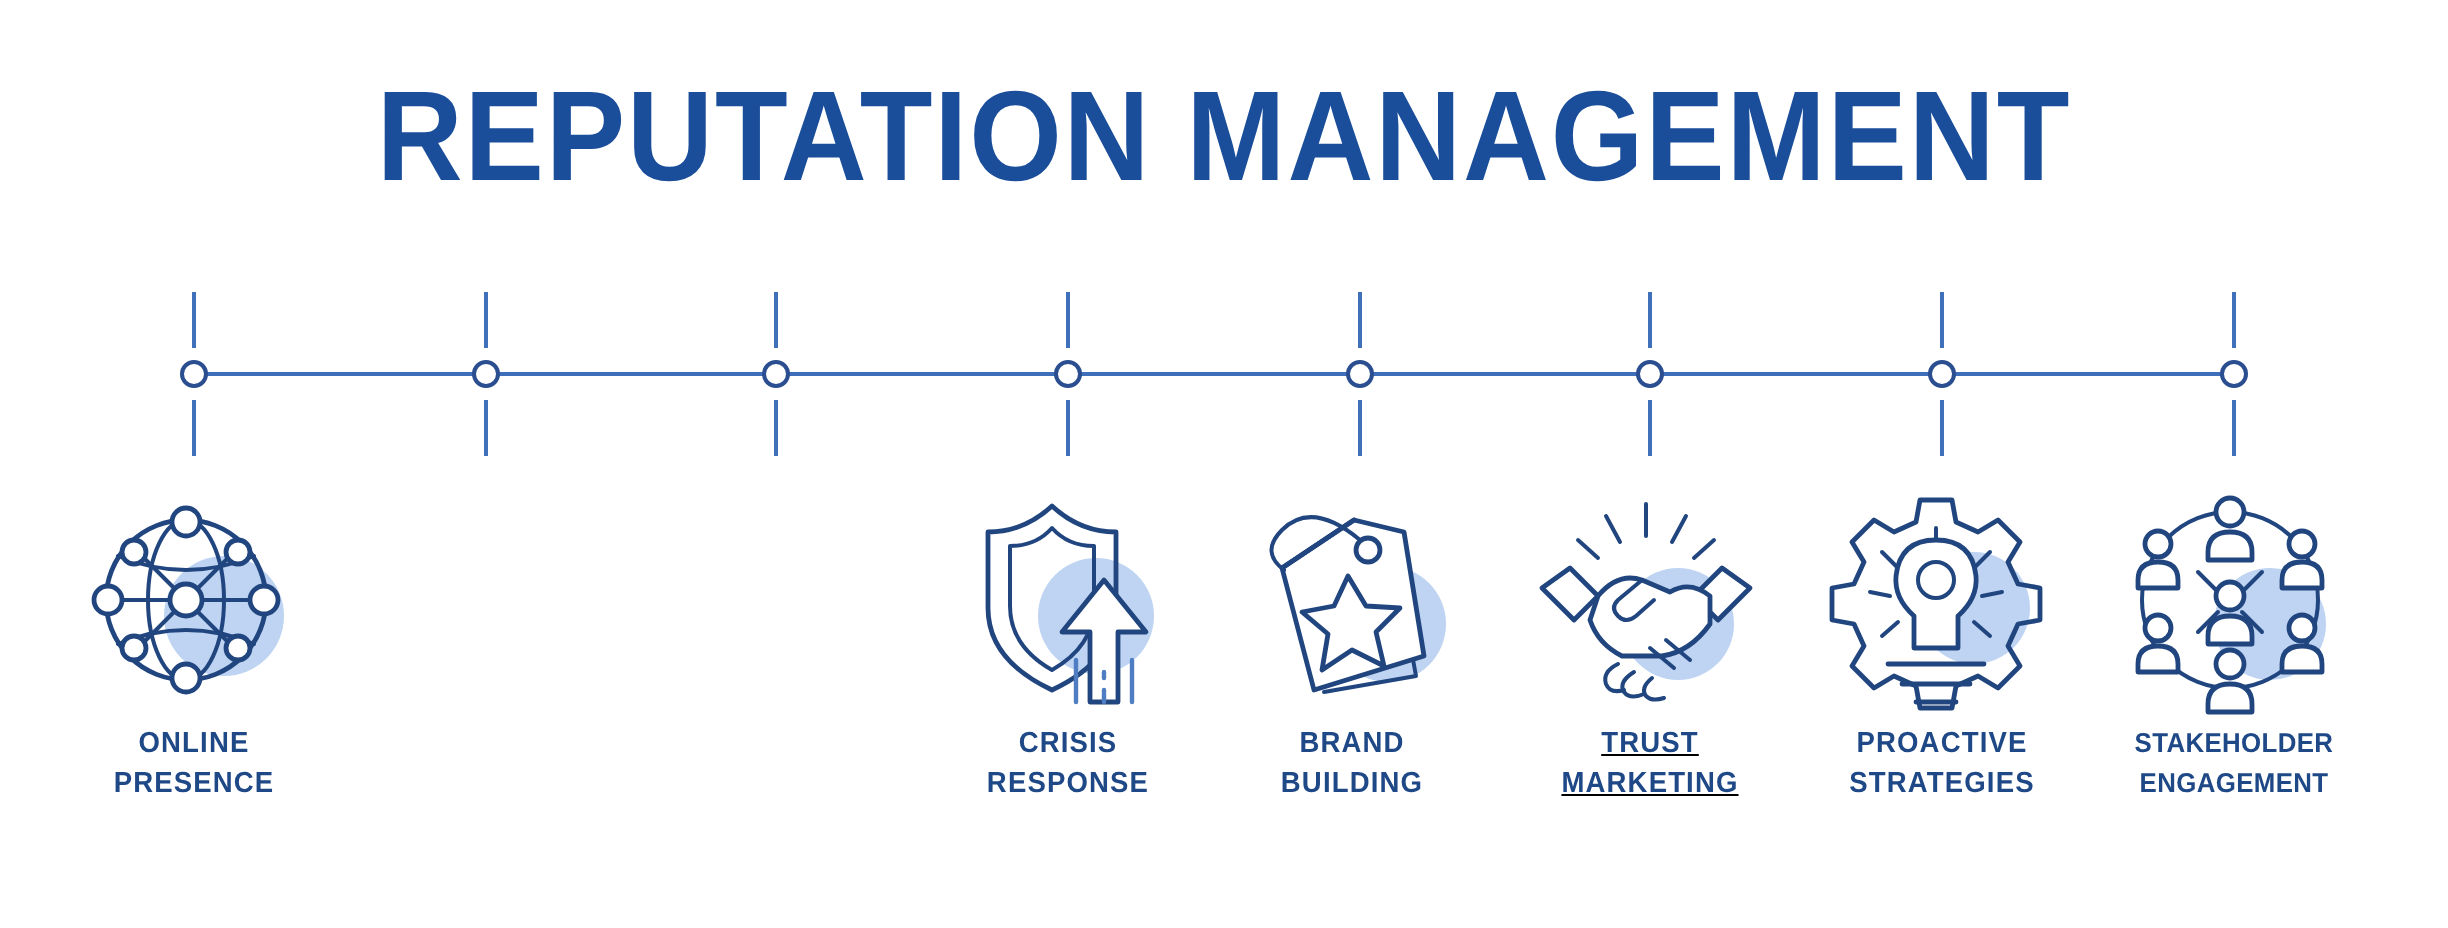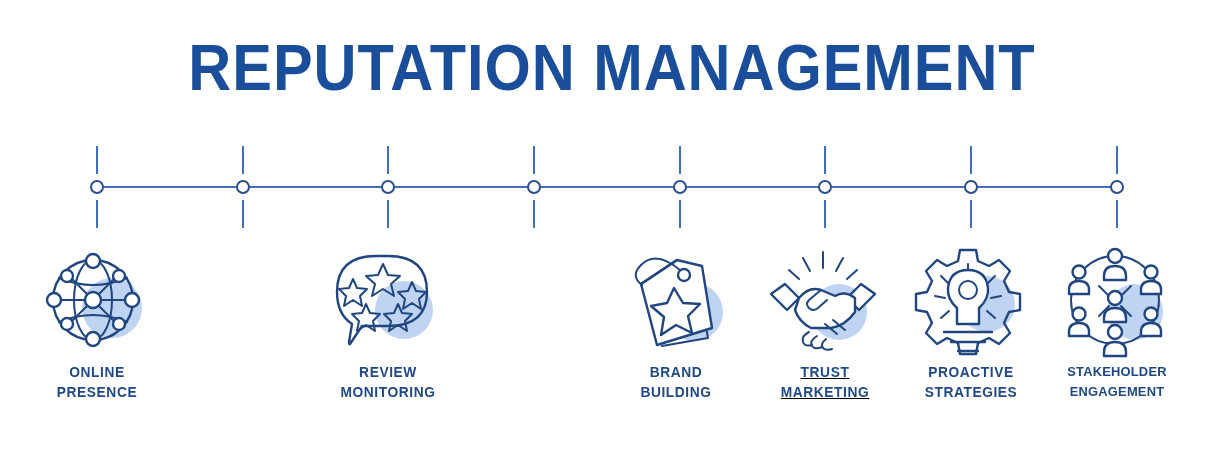--- a/index.html
+++ b/index.html
@@ -194,36 +194,37 @@
         <circle class="stroke icon-white" cx="82" cy="30" r="6"></circle>
         <circle class="stroke icon-white" cx="30" cy="78" r="6"></circle>
         <circle class="stroke icon-white" cx="82" cy="78" r="6"></circle>
       </svg>
     </div>
     <div class="label">ONLINE
 PRESENCE</div>
   </div>
 
 
-  <div class="item" id="item-3" style="left: 388px;">
-    <div class="icon-wrap">
-      <svg viewBox="0 0 120 108">
-        <circle class="blob" cx="76" cy="64" r="29"></circle>
-        <path class="stroke" d="M60 10 Q99 10 99 46 Q99 80 60 80 L34 80 L22 98 Q21 99 21 96 L24 78 Q9 68 9 46 Q9 10 48 10 Z"></path>
-        <path class="stroke-thin" d="M55 18 L60 29 L72 30 L63 38 L66 50 L55 43 L44 50 L47 38 L38 30 L50 29 Z"></path>
-        <path class="stroke-thin" d="M25 33 L29 42 L39 43 L32 50 L34 60 L25 54 L16 60 L18 50 L11 43 L21 42 Z"></path>
-        <path class="stroke-thin" d="M84 36 L88 45 L98 46 L91 53 L93 63 L84 57 L75 63 L77 53 L70 46 L80 45 Z"></path>
-        <path class="stroke-thin" d="M38 58 L42 67 L52 68 L45 75 L47 85 L38 79 L29 85 L31 75 L24 68 L34 67 Z"></path>
-        <path class="stroke-thin" d="M70 58 L74 67 L84 68 L77 75 L79 85 L70 79 L61 85 L63 75 L56 68 L66 67 Z"></path>
-      </svg>
-    </div>
-    <div class="label">REVIEW
-MONITORING</div>
-  </div>
-
+
+  <div class="item" id="item-4" style="left: 534px;">
+    <div class="icon-wrap">
+      <svg viewBox="0 0 120 108">
+        <circle class="blob" cx="74" cy="62" r="29"></circle>
+        <path class="stroke" d="M20 20 Q38 20 52 7 Q66 20 84 20 L84 58 Q84 84 52 99 Q20 84 20 58 Z"></path>
+        <path class="stroke-thin" d="M31 27 Q44 27 52 18 Q60 27 73 27 L73 57 Q73 77 52 89 Q31 77 31 57 Z"></path>
+        <path class="stroke icon-white" d="M71 105 L71 70 L57 70 L78 44 L99 70 L85 70 L85 105 Z"></path>
+        <path class="stroke-lite" d="M64 105 L64 84"></path>
+        <path class="stroke-lite" d="M92 105 L92 84"></path>
+        <path class="stroke-lite" d="M78 105 L78 99"></path>
+        <path class="stroke-lite" d="M78 93 L78 90"></path>
+      </svg>
+    </div>
+    <div class="label">CRISIS
+RESPONSE</div>
+  </div>
 
   <div class="item" id="item-5" style="left: 676px;">
     <div class="icon-wrap">
       <svg viewBox="0 0 120 108">
         <circle class="blob" cx="78" cy="66" r="29"></circle>
         <path class="stroke-thin" d="M46 100 L92 92 L80 26"></path>
         <path class="stroke icon-white" d="M61 14 L86 20 L96 82 L41 99 L25 38 Z"></path>
         <path class="stroke" d="M25 38 L61 14"></path>
         <circle class="stroke" cx="68" cy="29" r="6"></circle>
         <path class="stroke-thin" d="M64 24 Q40 4 25 19 Q14 30 26 39"></path>

